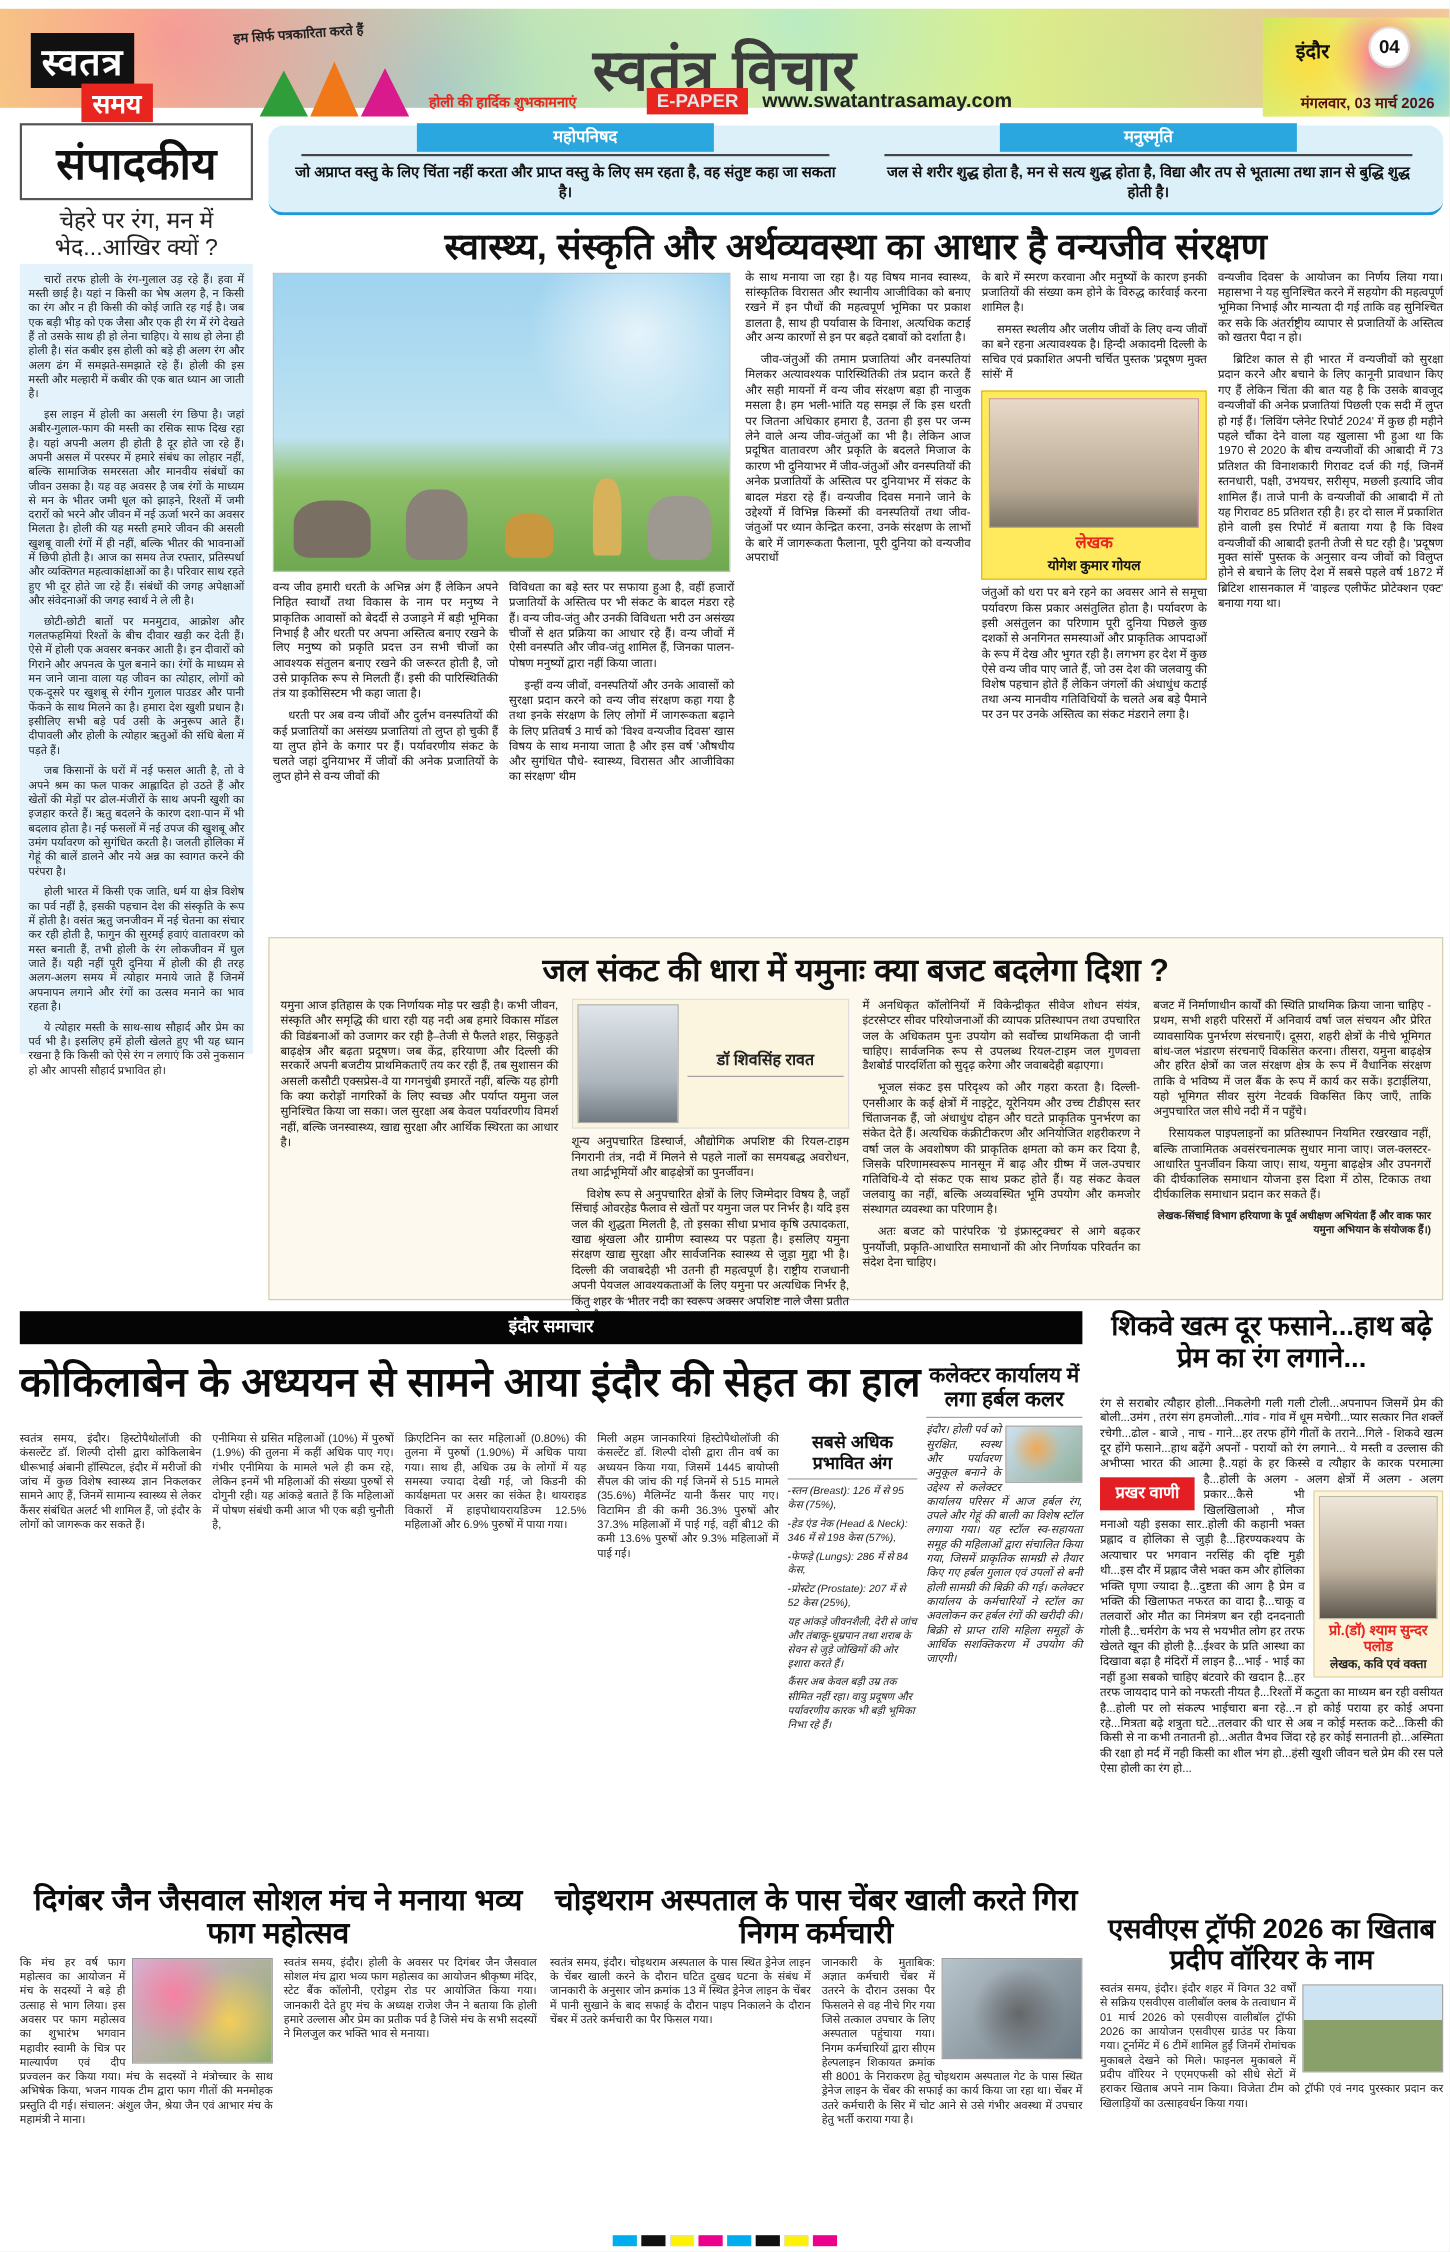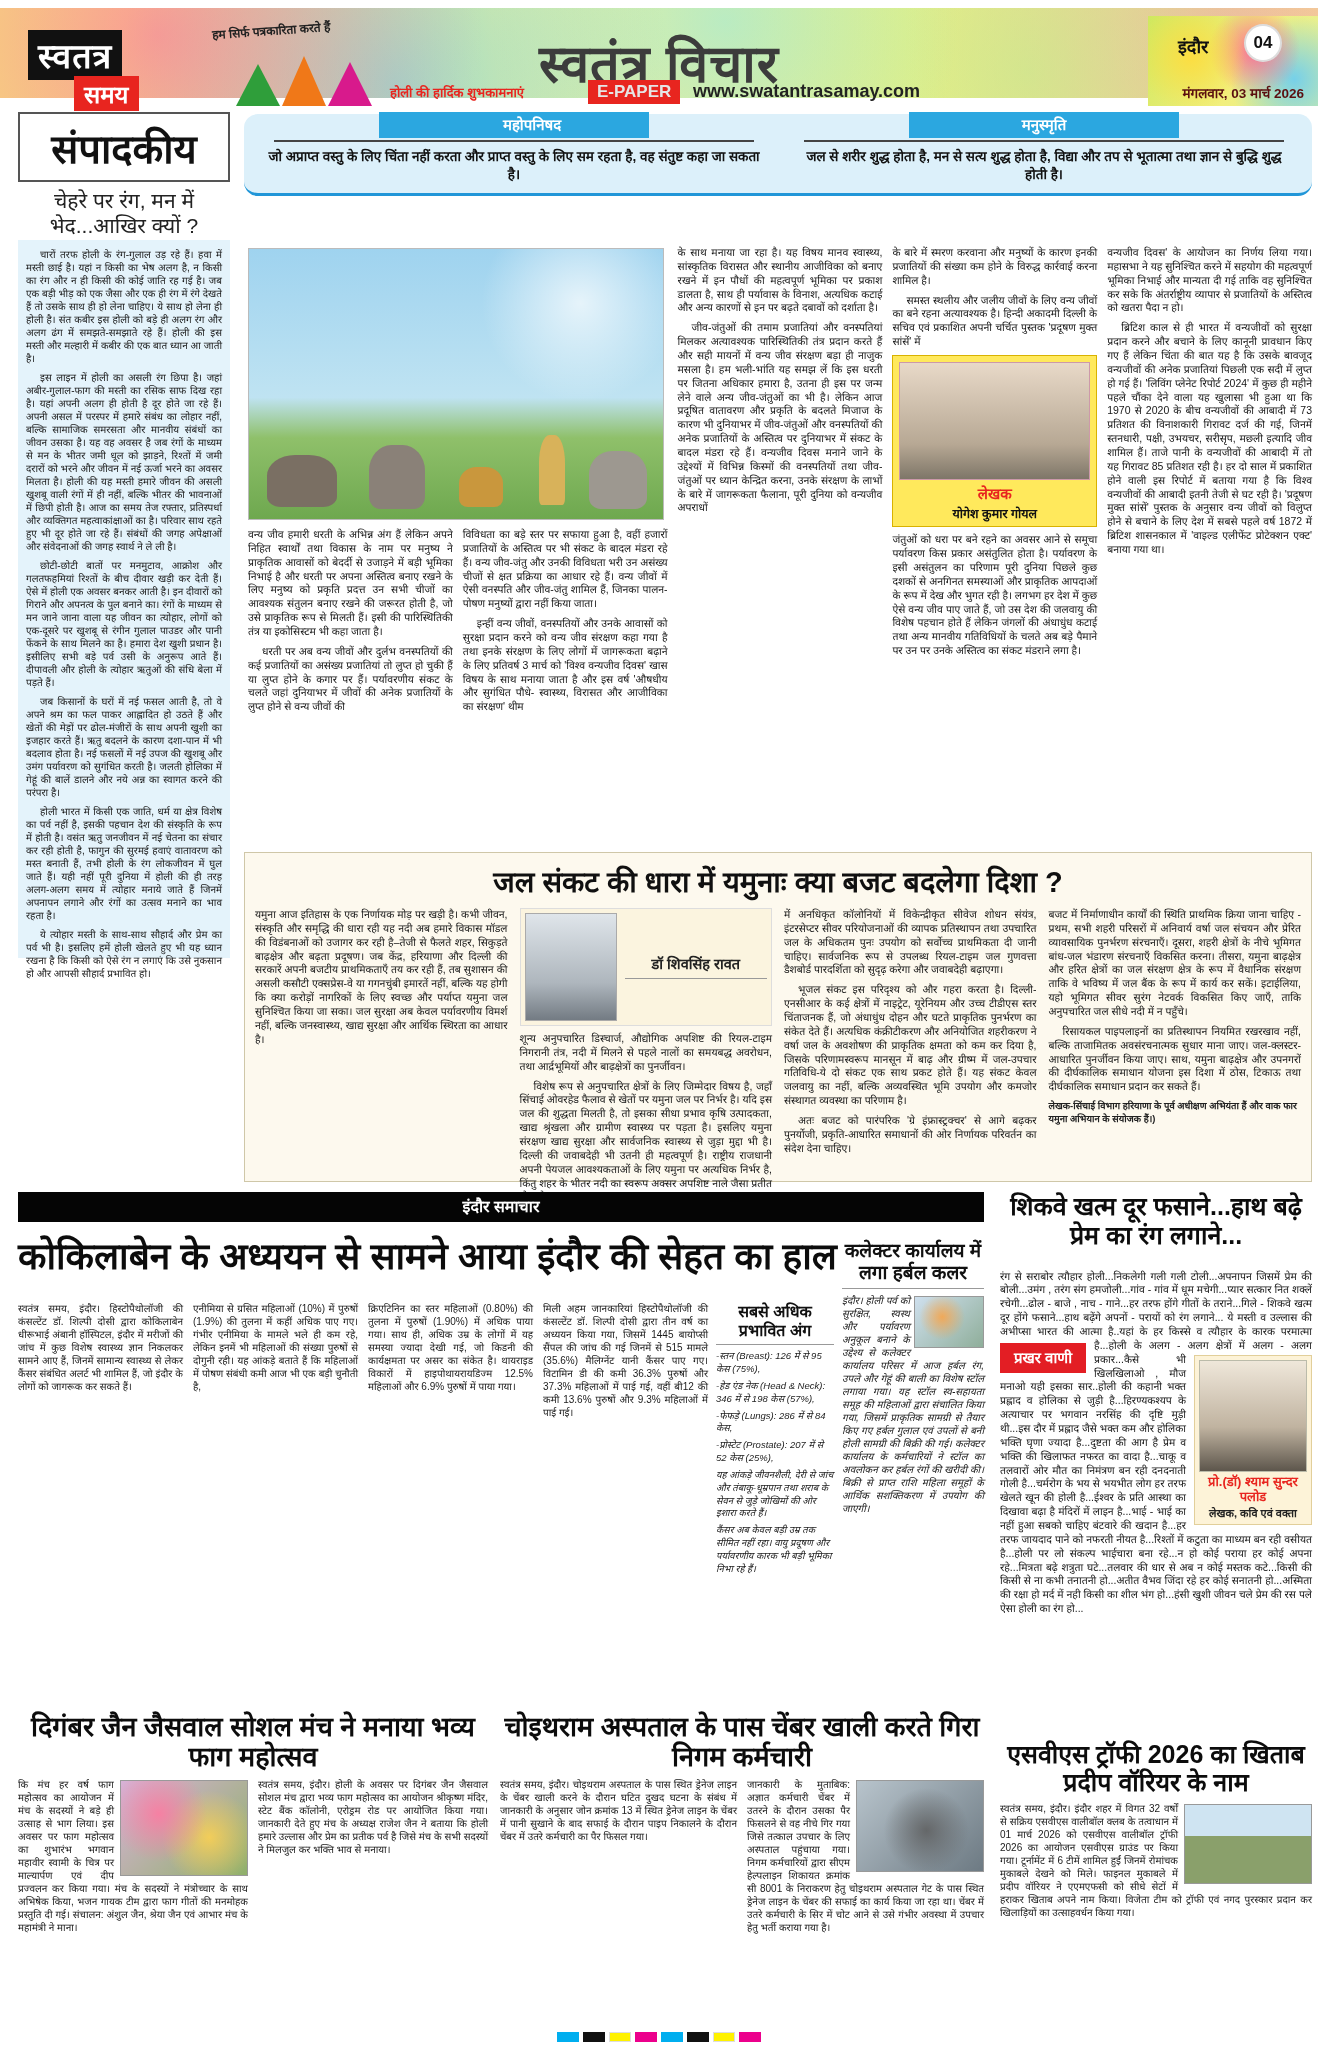--- a/index.html
+++ b/index.html
@@ -72,21 +72,21 @@
   .author-label{color:#e8251f;font-weight:bold;font-size:15px;margin:4px 0 2px;}
   .author-name{font-weight:bold;font-size:12.5px;color:#111;}
 
   
   .a2-box{left:244px;top:852px;width:1068px;height:330px;background:#fdf9ee;border:1px solid #cfc7a8;padding:6px 10px;}
   .headline2{text-align:center;font-size:29px;font-weight:bold;color:#101010;margin:2px 0 8px;}
   .a2-cols{display:grid;grid-template-columns:repeat(4,1fr);column-gap:12px;}
   .a2-author{display:flex;gap:8px;align-items:center;border:1px solid #ddd;background:#fbf4df;padding:4px;margin-bottom:6px;}
   .a2-photo{width:92px;height:108px;background:linear-gradient(180deg,#dfe5ea,#aeb6bd 65%,#737b83);border:1px solid #aaa;flex:none;}
   .a2-name{font-weight:bold;font-size:14.5px;color:#222;border-bottom:1px solid #999;padding-bottom:4px;flex:1;text-align:center;}
-  .credit{font-size:9.5px;font-weight:bold;text-align:left;color:#222;margin-top:4px;}
+  .credit{font-size:9.5px;font-weight:bold;text-align:right;color:#222;margin-top:4px;}
 
   
   .black-bar{left:18px;top:1192px;width:966px;height:30px;background:#050505;color:#fff;
     text-align:center;font-size:16px;font-weight:bold;line-height:30px;}
 
   
   .headline3{left:18px;top:1238px;width:820px;font-size:37px;font-weight:bold;color:#0c0c0c;line-height:1.05;}
   .a3-cols{left:18px;top:1302px;width:690px;height:392px;display:grid;grid-template-columns:repeat(4,1fr);column-gap:10px;}
   .stats-box{left:716px;top:1302px;width:118px;height:392px;}
   .stats-title{font-size:16px;font-weight:bold;text-align:center;line-height:1.2;border-bottom:1px solid #999;padding-bottom:4px;margin-bottom:5px;}
@@ -165,20 +165,21 @@
 
   <div class="abs quotes">
     <div class="qline" style="left:30px;width:480px;"></div>
     <div class="qline" style="left:560px;width:480px;"></div>
     <div class="qtab" style="left:135px;padding-left:36px;">महोपनिषद</div>
     <div class="qtab" style="left:665px;">मनुस्मृति</div>
     <div class="qtext" style="left:550px;width:500px;">जल से शरीर शुद्ध होता है, मन से सत्य शुद्ध होता है, विद्या और तप से भूतात्मा तथा ज्ञान से बुद्धि शुद्ध होती है।</div>
     <div class="qtext" style="left:20px;width:500px;">जो अप्राप्त वस्तु के लिए चिंता नहीं करता और प्राप्त वस्तु के लिए सम रहता है, वह संतुष्ट कहा जा सकता है।</div>
   </div>
 
+  <div class="abs headline1">स्वास्थ्य, संस्कृति और अर्थव्यवस्था का आधार है वन्यजीव संरक्षण</div>
 
   <div class="abs a1-wrap">
     <div class="collage">
       <div class="animal" style="left:18px;bottom:12px;width:70px;height:52px;"></div>
       <div class="animal" style="left:120px;bottom:10px;width:56px;height:64px;background:#8a8178;"></div>
       <div class="animal" style="left:210px;bottom:12px;width:44px;height:40px;background:#c9973d;"></div>
       <div class="animal" style="left:290px;bottom:14px;width:26px;height:70px;background:#d8b25a;border-radius:40% 40% 10% 10%;"></div>
       <div class="animal" style="left:340px;bottom:10px;width:58px;height:58px;background:#9d9890;"></div>
     </div>
     <div class="a1-cols just body-txt">

